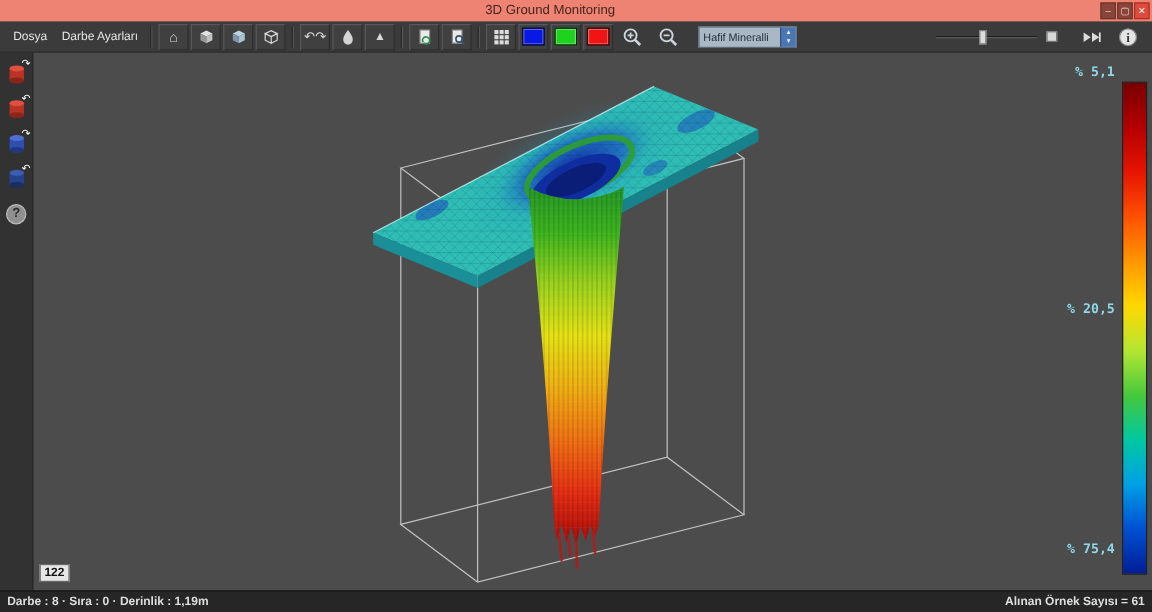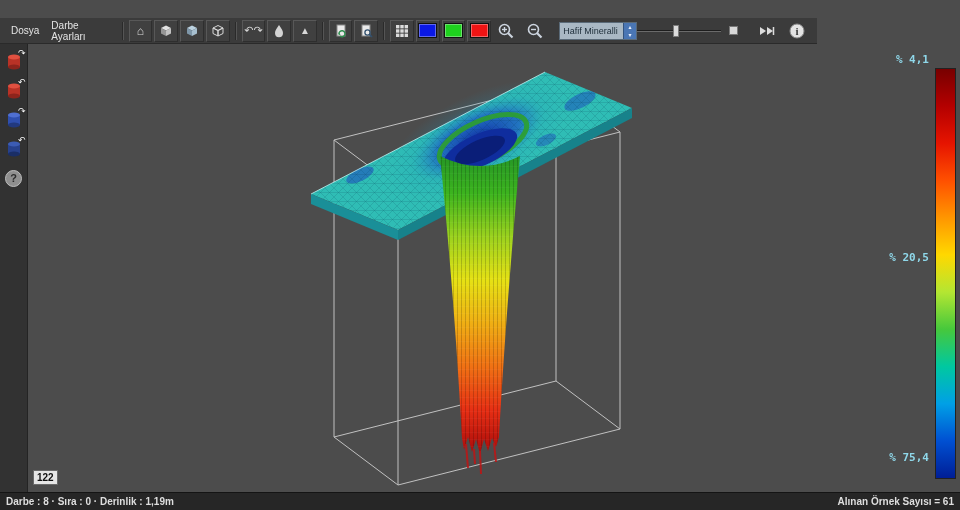--- a/index.html
+++ b/index.html
@@ -9,21 +9,21 @@
   
   .titlebar { position:absolute; left:0; top:0; width:960px; height:18px;
     background:#ee8273; display:flex; align-items:center; }
   .title-text { flex:1; text-align:center; font-size:11px; color:#44261f; }
   .win-btns { display:flex; gap:1px; margin-right:2px; }
   .win-btn { width:13px; height:14px; font-size:8px; line-height:14px; text-align:center;
     color:#f3d9d2; background:#8a453a; border:1px solid #6d352c; }
   .win-btn.close { background:#e04a3c; color:#fff; border-color:#a53127; }
 
   
-  .toolbar { position:absolute; left:0; top:18px; width:817px; height:26px;
+  .toolbar { position:absolute; left:0; top:18px; width:960px; height:26px;
     background:#3b3b3b; border-bottom:1px solid #2a2a2a; display:flex; align-items:center; padding:0 5px; }
   .menu-label { color:#e4e4e4; font-size:10px; padding:0 6px; height:100%; display:flex; align-items:center; cursor:default; }
   .tb-btn { width:25px; height:22px; background:#404040; border:1px solid #2e2e2e; border-top-color:#585858; border-left-color:#585858;
     display:flex; align-items:center; justify-content:center; color:#d8d8d8; font-size:12px; margin:0 1px; }
   .sep { width:2px; height:18px; border-left:1px solid #2a2a2a; border-right:1px solid #555; margin:0 4px; }
   .swatch { width:19px; height:15px; border:1px solid #111; box-shadow:inset 0 0 0 1px rgba(255,255,255,.35); }
   .combo { height:18px; width:82px; margin-left:10px; background:#a9b8c4; border:1px solid #5a6a78;
     display:flex; align-items:center; }
   .combo-text { flex:1; font-size:9px; color:#20303c; padding-left:3px; white-space:nowrap; overflow:hidden; }
   .combo-spin { width:13px; height:16px; background:#4a76b4; color:#e8f0ff; font-size:6px; line-height:8px; text-align:center; border-left:1px solid #33537e; }
@@ -58,20 +58,28 @@
   
   .statusbar { position:absolute; left:0; bottom:0; width:960px; height:18px; background:#262626;
     border-top:1px solid #141414; display:flex; align-items:center; justify-content:space-between; padding:0 6px; }
   .status-text { color:#dedede; font-size:10px; font-weight:bold; }
 </style>
 </head>
 <body>
 
 <div class="window">
 
+  <div class="titlebar" style="background: rgb(238, 130, 115);">
+    <div class="title-text">3D Ground Monitoring</div>
+    <div class="win-btns">
+      <div class="win-btn">–</div>
+      <div class="win-btn">▢</div>
+      <div class="win-btn close">✕</div>
+    </div>
+  </div>
 
   <div class="toolbar">
     <div class="menu-label">Dosya</div>
     <div class="menu-label">Darbe Ayarları</div>
     <div class="sep"></div>
 
     <div class="tb-btn">
       <span>⌂</span>
     </div>
     <div class="tb-btn">
@@ -296,21 +304,21 @@
           <line x1="446" y1="405" x2="447" y2="420"></line>
           <line x1="452" y1="407" x2="453" y2="430"></line>
           <line x1="466" y1="399" x2="468" y2="418"></line>
         </g>
       </g>
     </svg>
 
     <div class="counter-box">122</div>
 
     <div class="colorbar" style="background: linear-gradient(rgb(120, 0, 0), rgb(180, 0, 0), rgb(230, 20, 0), rgb(255, 80, 0), rgb(255, 150, 0), rgb(255, 216, 0), rgb(180, 230, 50), rgb(70, 200, 60), rgb(0, 200, 160), rgb(0, 160, 230), rgb(0, 80, 210), rgb(0, 30, 150));"></div>
-    <div class="cb-label cb-top" style="color: rgb(143, 216, 234);">% 4,1</div>
+    <div class="cb-label cb-top" style="color: rgb(143, 216, 234);">% 5,1</div>
     <div class="cb-label cb-mid" style="color: rgb(143, 216, 234);">% 20,5</div>
     <div class="cb-label cb-bot" style="color: rgb(143, 216, 234);">% 75,4</div>
   </div>
 
   <div class="statusbar">
     <div class="status-text">Darbe : 8 · Sıra : 0 · Derinlik : 1,19m</div>
     <div class="status-text">Alınan Örnek Sayısı = 61</div>
   </div>
 
 </div>

